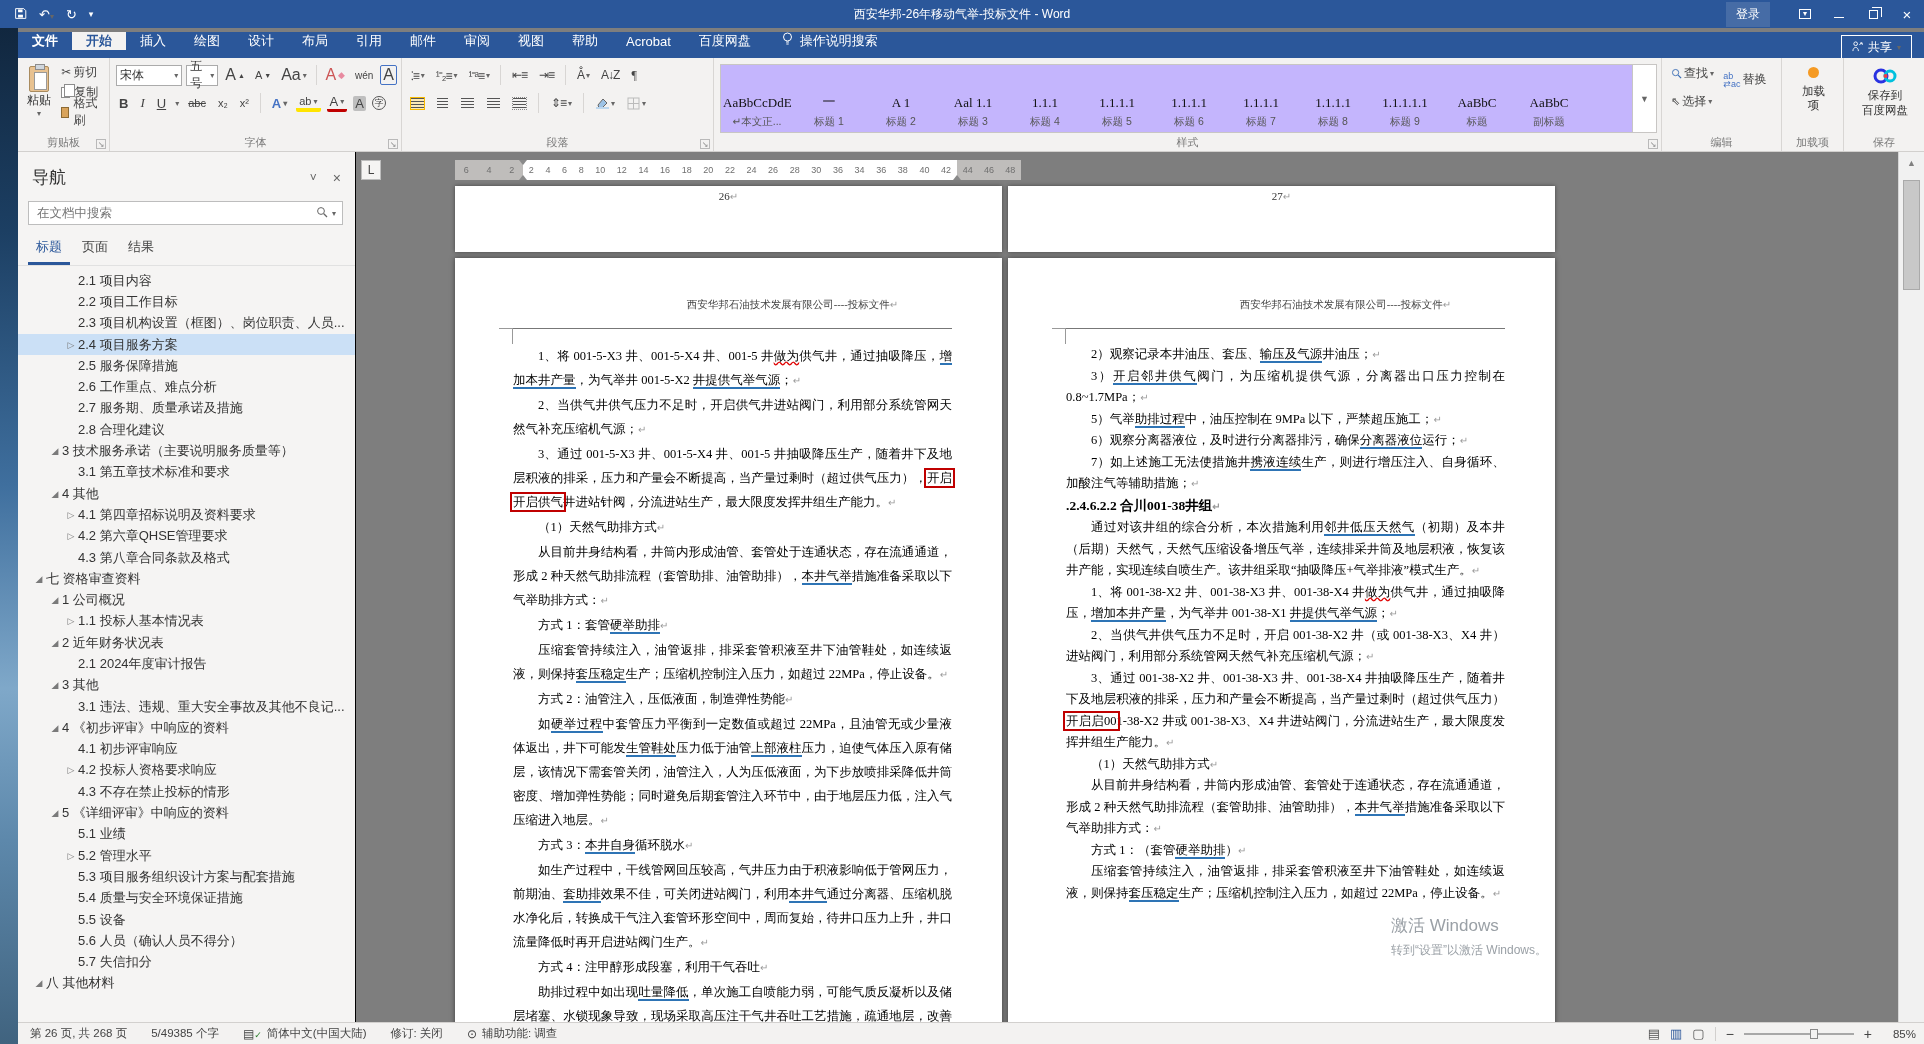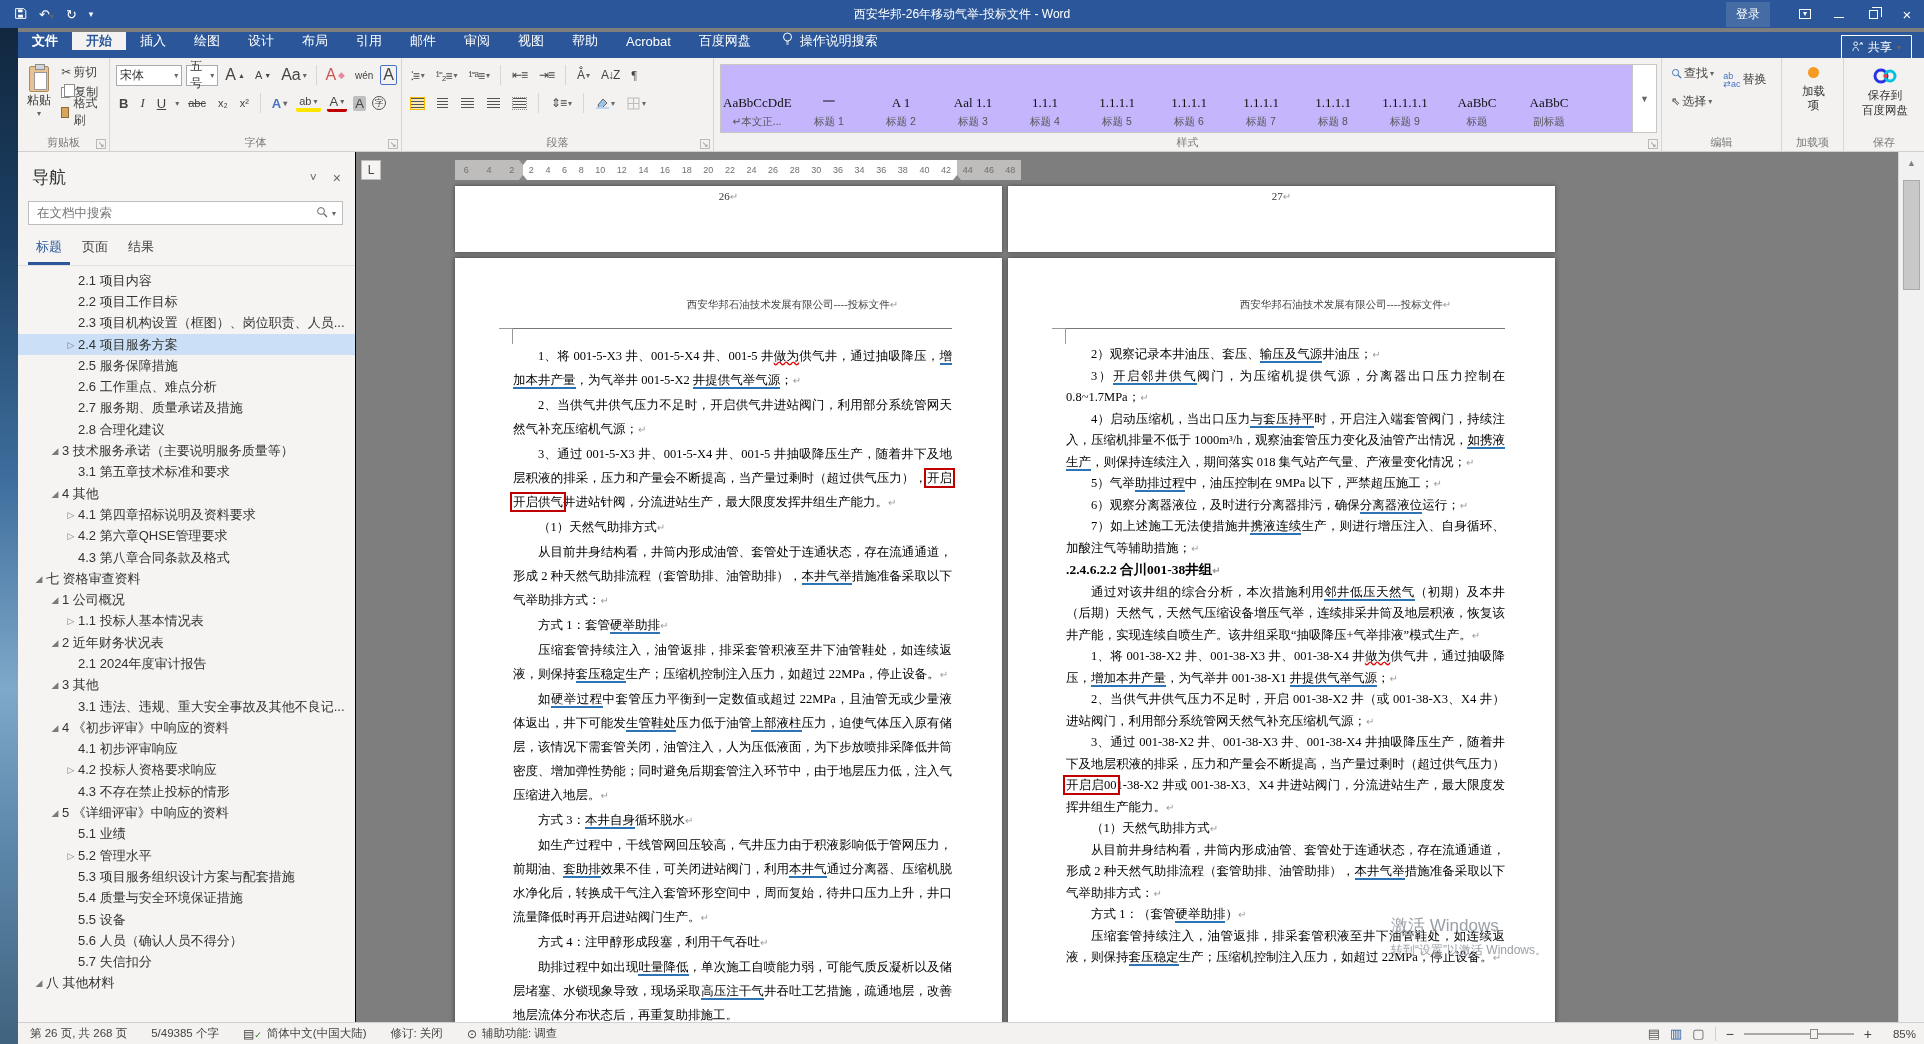--- a/index.html
+++ b/index.html
@@ -662,38 +662,38 @@
       <div class="pg-hline"></div>
       <div class="pg-hcorner"></div>
       <div class="pg-body lh-l" id="page-left-body">
           <p class="docp"><span>1、将 001-5-X3 井、001-5-X4 井、001-5 井</span><span class="run-w">做为</span><span>供气井，通过抽吸降压，</span><span class="run-u">增加本井产量</span><span>，为气举井 001-5-X2 </span><span class="run-u">井提供气举气源</span><span>；</span><span class="pmark">↵</span></p>
           <p class="docp"><span>2、当供气井供气压力不足时，开启供气井进站阀门，利用部分系统管网天然气补充压缩机气源；</span><span class="pmark">↵</span></p>
           <p class="docp"><span>3、通过 001-5-X3 井、001-5-X4 井、001-5 井抽吸降压生产，随着井下及地层积液的排采，压力和产量会不断提高，当产量过剩时（超过供气压力），</span><span class="run-x">开启开启供气</span><span>井进站针阀，分流进站生产，最大限度发挥井组生产能力。</span><span class="pmark">↵</span></p>
           <p class="docp"><span>（1）天然气助排方式</span><span class="pmark">↵</span></p>
           <p class="docp"><span>从目前井身结构看，井筒内形成油管、套管处于连通状态，存在流通通道，形成 2 种天然气助排流程（套管助排、油管助排），</span><span class="run-u">本井气举</span><span>措施准备采取以下气举助排方式：</span><span class="pmark">↵</span></p>
           <p class="docp"><span>方式 1：套管</span><span class="run-u">硬举助排</span><span class="pmark">↵</span></p>
           <p class="docp"><span>压缩套管持续注入，油管返排，排采套管积液至井下油管鞋处，如连续返液，则保持</span><span class="run-u">套压稳定</span><span>生产；压缩机控制注入压力，如超过 22MPa，停止设备。</span><span class="pmark">↵</span></p>
+          <p class="docp"><span>方式 2：油管注入，压低液面，制造弹性势能</span><span class="pmark">↵</span></p>
           <p class="docp"><span>如</span><span class="run-u">硬举过程</span><span>中套管压力平衡到一定数值或超过 22MPa，且油管无或少量液体返出，井下可能发</span><span class="run-u">生管鞋处</span><span>压力低于油管</span><span class="run-u">上部液柱</span><span>压力，迫使气体压入原有储层，该情况下需套管关闭，油管注入，人为压低液面，为下步放喷排采降低井筒密度、增加弹性势能；同时避免后期套管注入环节中，由于地层压力低，注入气压缩进入地层。</span><span class="pmark">↵</span></p>
           <p class="docp"><span>方式 3：</span><span class="run-u">本井自身</span><span>循环脱水</span><span class="pmark">↵</span></p>
           <p class="docp"><span>如生产过程中，干线管网回压较高，气井压力由于积液影响低于管网压力，前期油、</span><span class="run-u">套助排</span><span>效果不佳，可关闭进站阀门，利用</span><span class="run-u">本井气</span><span>通过分离器、压缩机脱水净化后，转换成干气注入套管环形空间中，周而复始，待井口压力上升，井口流量降低时再开启进站阀门生产。</span><span class="pmark">↵</span></p>
           <p class="docp"><span>方式 4：注甲醇形成段塞，利用干气吞吐</span><span class="pmark">↵</span></p>
           <p class="docp"><span>助排过程中如出现</span><span class="run-u">吐量降低</span><span>，单次施工自喷能力弱，可能气质反凝析以及储层堵塞、水锁现象导致，现场采取</span><span class="run-u">高压注干气</span><span>井吞吐工艺措施，疏通地层，改善地层流体分布状态后，再重复助排施工。</span></p>
         </div>
     </div>
 
     <div class="page" style="left:652px;">
       <div class="pg-header">
         <span class="ht">西安华邦石油技术发展有限公司----投标文件</span><span class="pmark">↵</span>
       </div>
       <div class="pg-hline"></div>
       <div class="pg-hcorner"></div>
       <div class="pg-body lh-r" id="page-right-body">
           <p class="docp"><span>2）观察记录本井油压、套压、</span><span class="run-u">输压及气源</span><span>井油压；</span><span class="pmark">↵</span></p>
           <p class="docp"><span>3）</span><span class="run-u">开启邻井供气</span><span>阀门，为压缩机提供气源，分离器出口压力控制在 0.8~1.7MPa；</span><span class="pmark">↵</span></p>
-          <p class="docp"><span>4）启动压缩机，当出口压力</span><span class="run-u">与套压持平</span><span>时，开启注入端套管阀门，持续注入，压缩机排量不低于 1000m³/h，观察油套管压力变化及油管产出情况，</span><span class="run-u">如携液生产</span><span>，则保持连续注入，期间落实 018 集气站产气量、产液量变化情况；</span><span class="pmark">↵</span></p>
           <p class="docp"><span>5）气举</span><span class="run-u">助排过程</span><span>中，油压控制在 9MPa 以下，严禁超压施工；</span><span class="pmark">↵</span></p>
           <p class="docp"><span>6）观察分离器液位，及时进行分离器排污，确保</span><span class="run-u">分离器液位</span><span>运行；</span><span class="pmark">↵</span></p>
           <p class="docp"><span>7）如上述施工无法使措施井</span><span class="run-u">携液连续</span><span>生产，则进行增压注入、自身循环、加酸注气等辅助措施；</span><span class="pmark">↵</span></p>
           <p class="docp doch"><span>.2.4.6.2.2 合川001-38井组</span><span class="pmark">↵</span></p>
           <p class="docp"><span>通过对该井组的综合分析，本次措施利用</span><span class="run-u">邻井低压天然气</span><span>（初期）及本井（后期）天然气，天然气压缩设备增压气举，连续排采井筒及地层积液，恢复该井产能，实现连续自喷生产。该井组采取“抽吸降压+气举排液”模式生产。</span><span class="pmark">↵</span></p>
           <p class="docp"><span>1、将 001-38-X2 井、001-38-X3 井、001-38-X4 井</span><span class="run-w">做为</span><span>供气井，通过抽吸降压，</span><span class="run-u">增加本井产量</span><span>，为气举井 001-38-X1 </span><span class="run-u">井提供气举气源</span><span>；</span><span class="pmark">↵</span></p>
           <p class="docp"><span>2、当供气井供气压力不足时，开启 001-38-X2 井（或 001-38-X3、X4 井）进站阀门，利用部分系统管网天然气补充压缩机气源；</span><span class="pmark">↵</span></p>
           <p class="docp"><span>3、通过 001-38-X2 井、001-38-X3 井、001-38-X4 井抽吸降压生产，随着井下及地层积液的排采，压力和产量会不断提高，当产量过剩时（超过供气压力）</span><span class="run-x">开启启00</span><span>1-38-X2 井或 001-38-X3、X4 井进站阀门，分流进站生产，最大限度发挥井组生产能力。</span><span class="pmark">↵</span></p>
           <p class="docp"><span>（1）天然气助排方式</span><span class="pmark">↵</span></p>
           <p class="docp"><span>从目前井身结构看，井筒内形成油管、套管处于连通状态，存在流通通道，形成 2 种天然气助排流程（套管助排、油管助排），</span><span class="run-u">本井气举</span><span>措施准备采取以下气举助排方式：</span><span class="pmark">↵</span></p>

